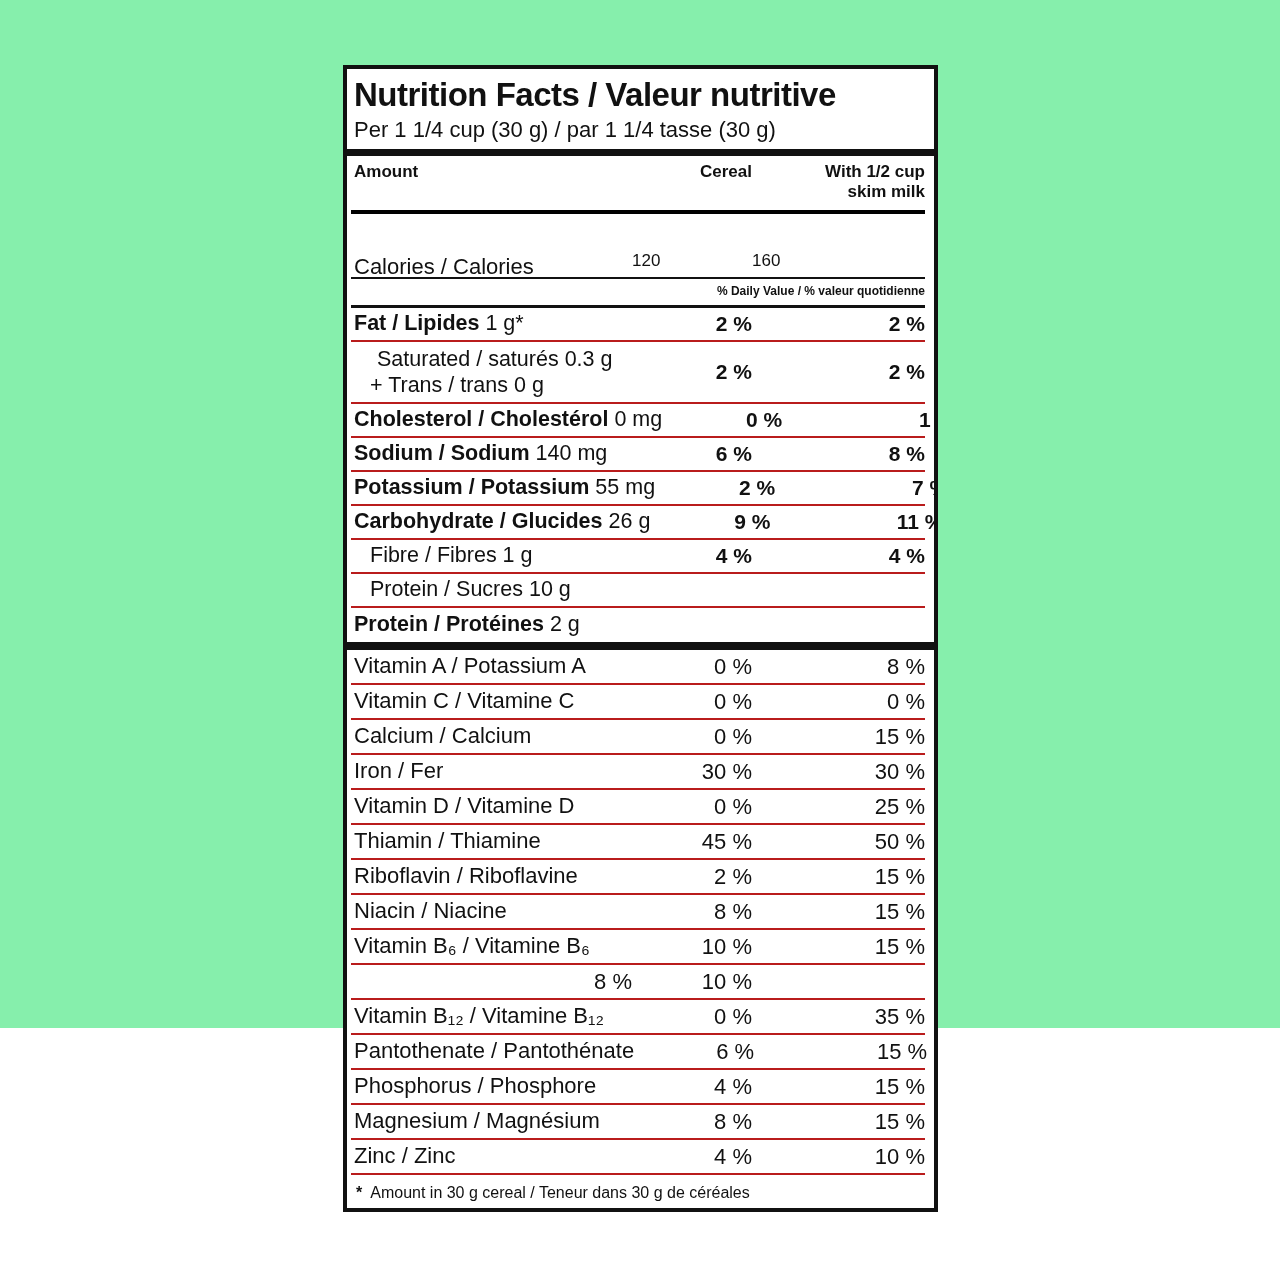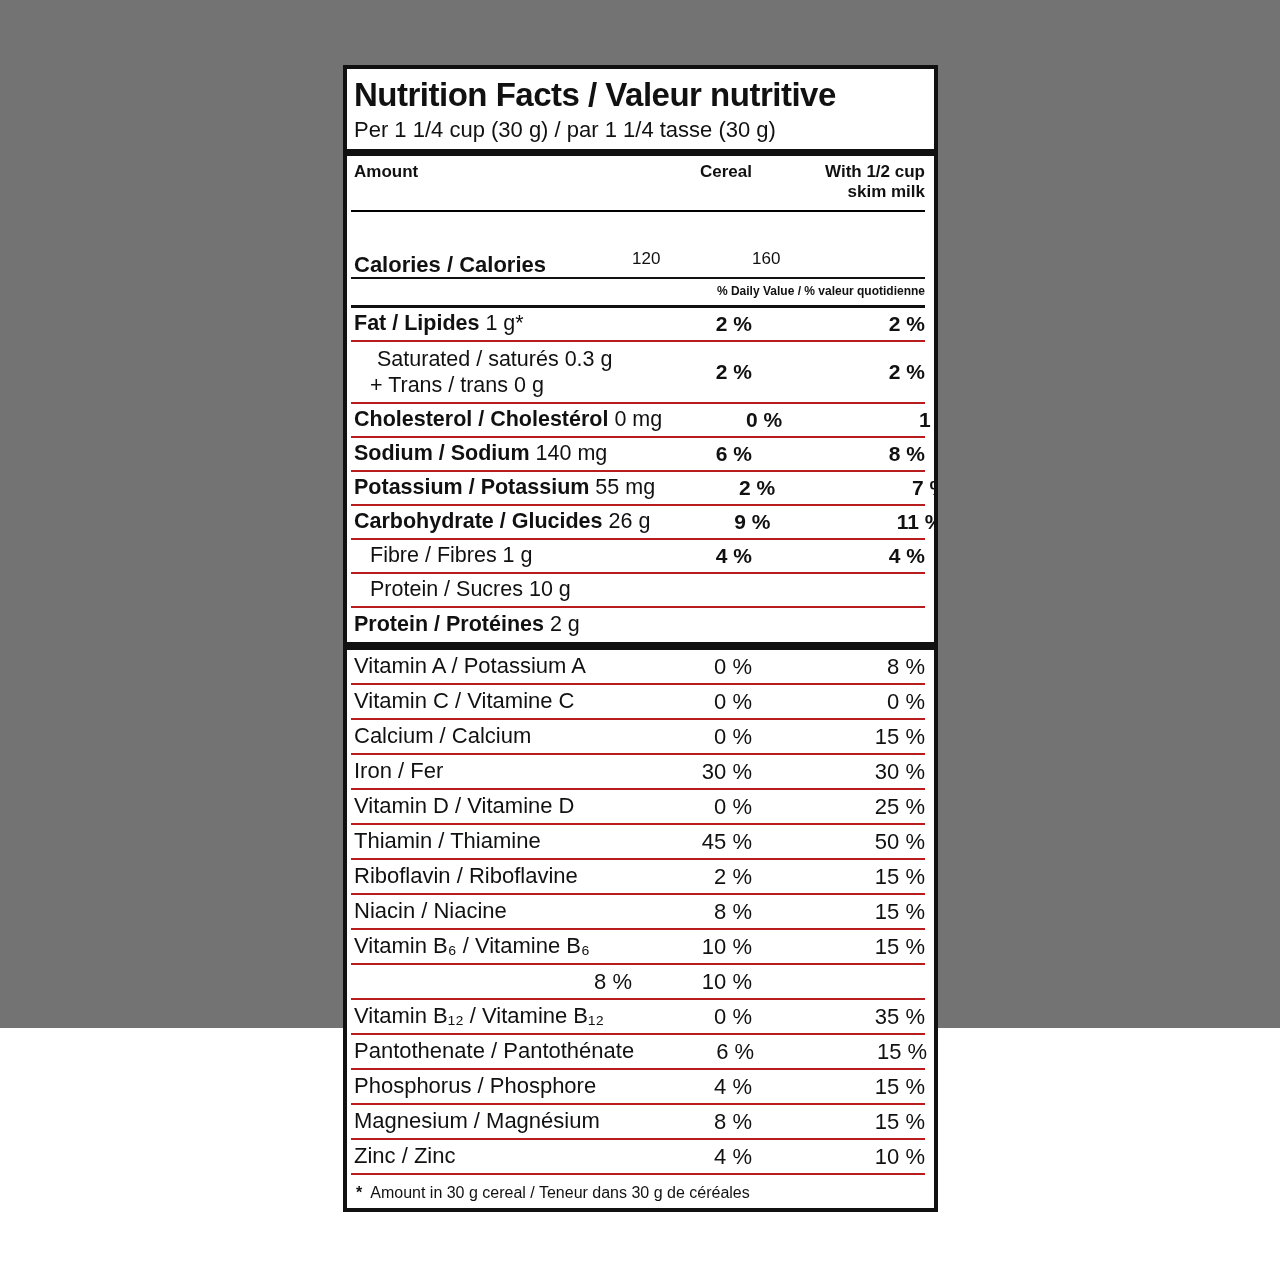--- a/index.html
+++ b/index.html
@@ -2,47 +2,47 @@
 <html><head>
 <meta charset="utf-8">
 <style>
   * { margin:0; padding:0; box-sizing:border-box; }
   html,body { background:#ffffff; }
   body {
     width:1280px; height:1280px;
     font-family:"Liberation Sans","DejaVu Sans",sans-serif;
     color:#111111;
   }
-  .page { position:relative; width:1280px; height:1028px; background:#737373; }
+  .page { position:relative; width:1280px; height:1028px; background:#86efac; }
 
   .nft {
     position:absolute; left:343px; top:65px;
     width:595px; height:1147px;
     border:4px solid #111111; background:#ffffff;
     display:flex; flex-direction:column;
     padding:9px 9px 6px 4px;
     overflow:hidden;
   }
 
   .title   { font-size:33px; font-weight:bold; letter-spacing:-0.5px; line-height:1.05; padding-left:3px; }
   .serving { font-size:22px; line-height:1.2; margin-top:4px; padding-left:3px; }
 
   .bar       { height:7px; background:#111111; margin:6px -9px 0 -4px; flex:none; }
   .bar-mid   { height:8px; background:#111111; margin:0 -9px 0 -4px; flex:none; }
 
   .grid { display:grid; grid-template-columns:1fr 120px 173px; align-items:center; }
 
-  .hdr { border-bottom:2px solid #000000; padding:6px 0 8px; font-size:17px; font-weight:bold; line-height:20px; }
+  .hdr { border-bottom:4px solid #000000; padding:6px 0 8px; font-size:17px; font-weight:bold; line-height:20px; }
   .hdr .grid { align-items:start; }
   .hdr .grid + .grid { margin-top:4px; }
   .hcell.r { text-align:right; }
   .hcell.l { padding-left:3px; }
 
   .cal { min-height:37px; border-bottom:2px solid #111111; font-size:22px; }
-  .cal .lbl { font-weight:bold; padding-left:3px;margin-top:40px; }
+  .cal .lbl { font-weight:normal; padding-left:3px;margin-top:40px; }
   .cal .val { font-size:17px; text-align:left;margin-top:27px; }
 
   .dv {
     min-height:29px; border-bottom:3px solid #111111;
     display:flex; align-items:center; justify-content:flex-end;
     font-size:12px; font-weight:bold; padding:2px 0 4px;
   }
 
   .row { min-height:34px; border-bottom:2px solid #b91c1c; font-size:21.5px; }
   .row .lbl { white-space:nowrap; padding-left:3px; line-height:1.2; }

